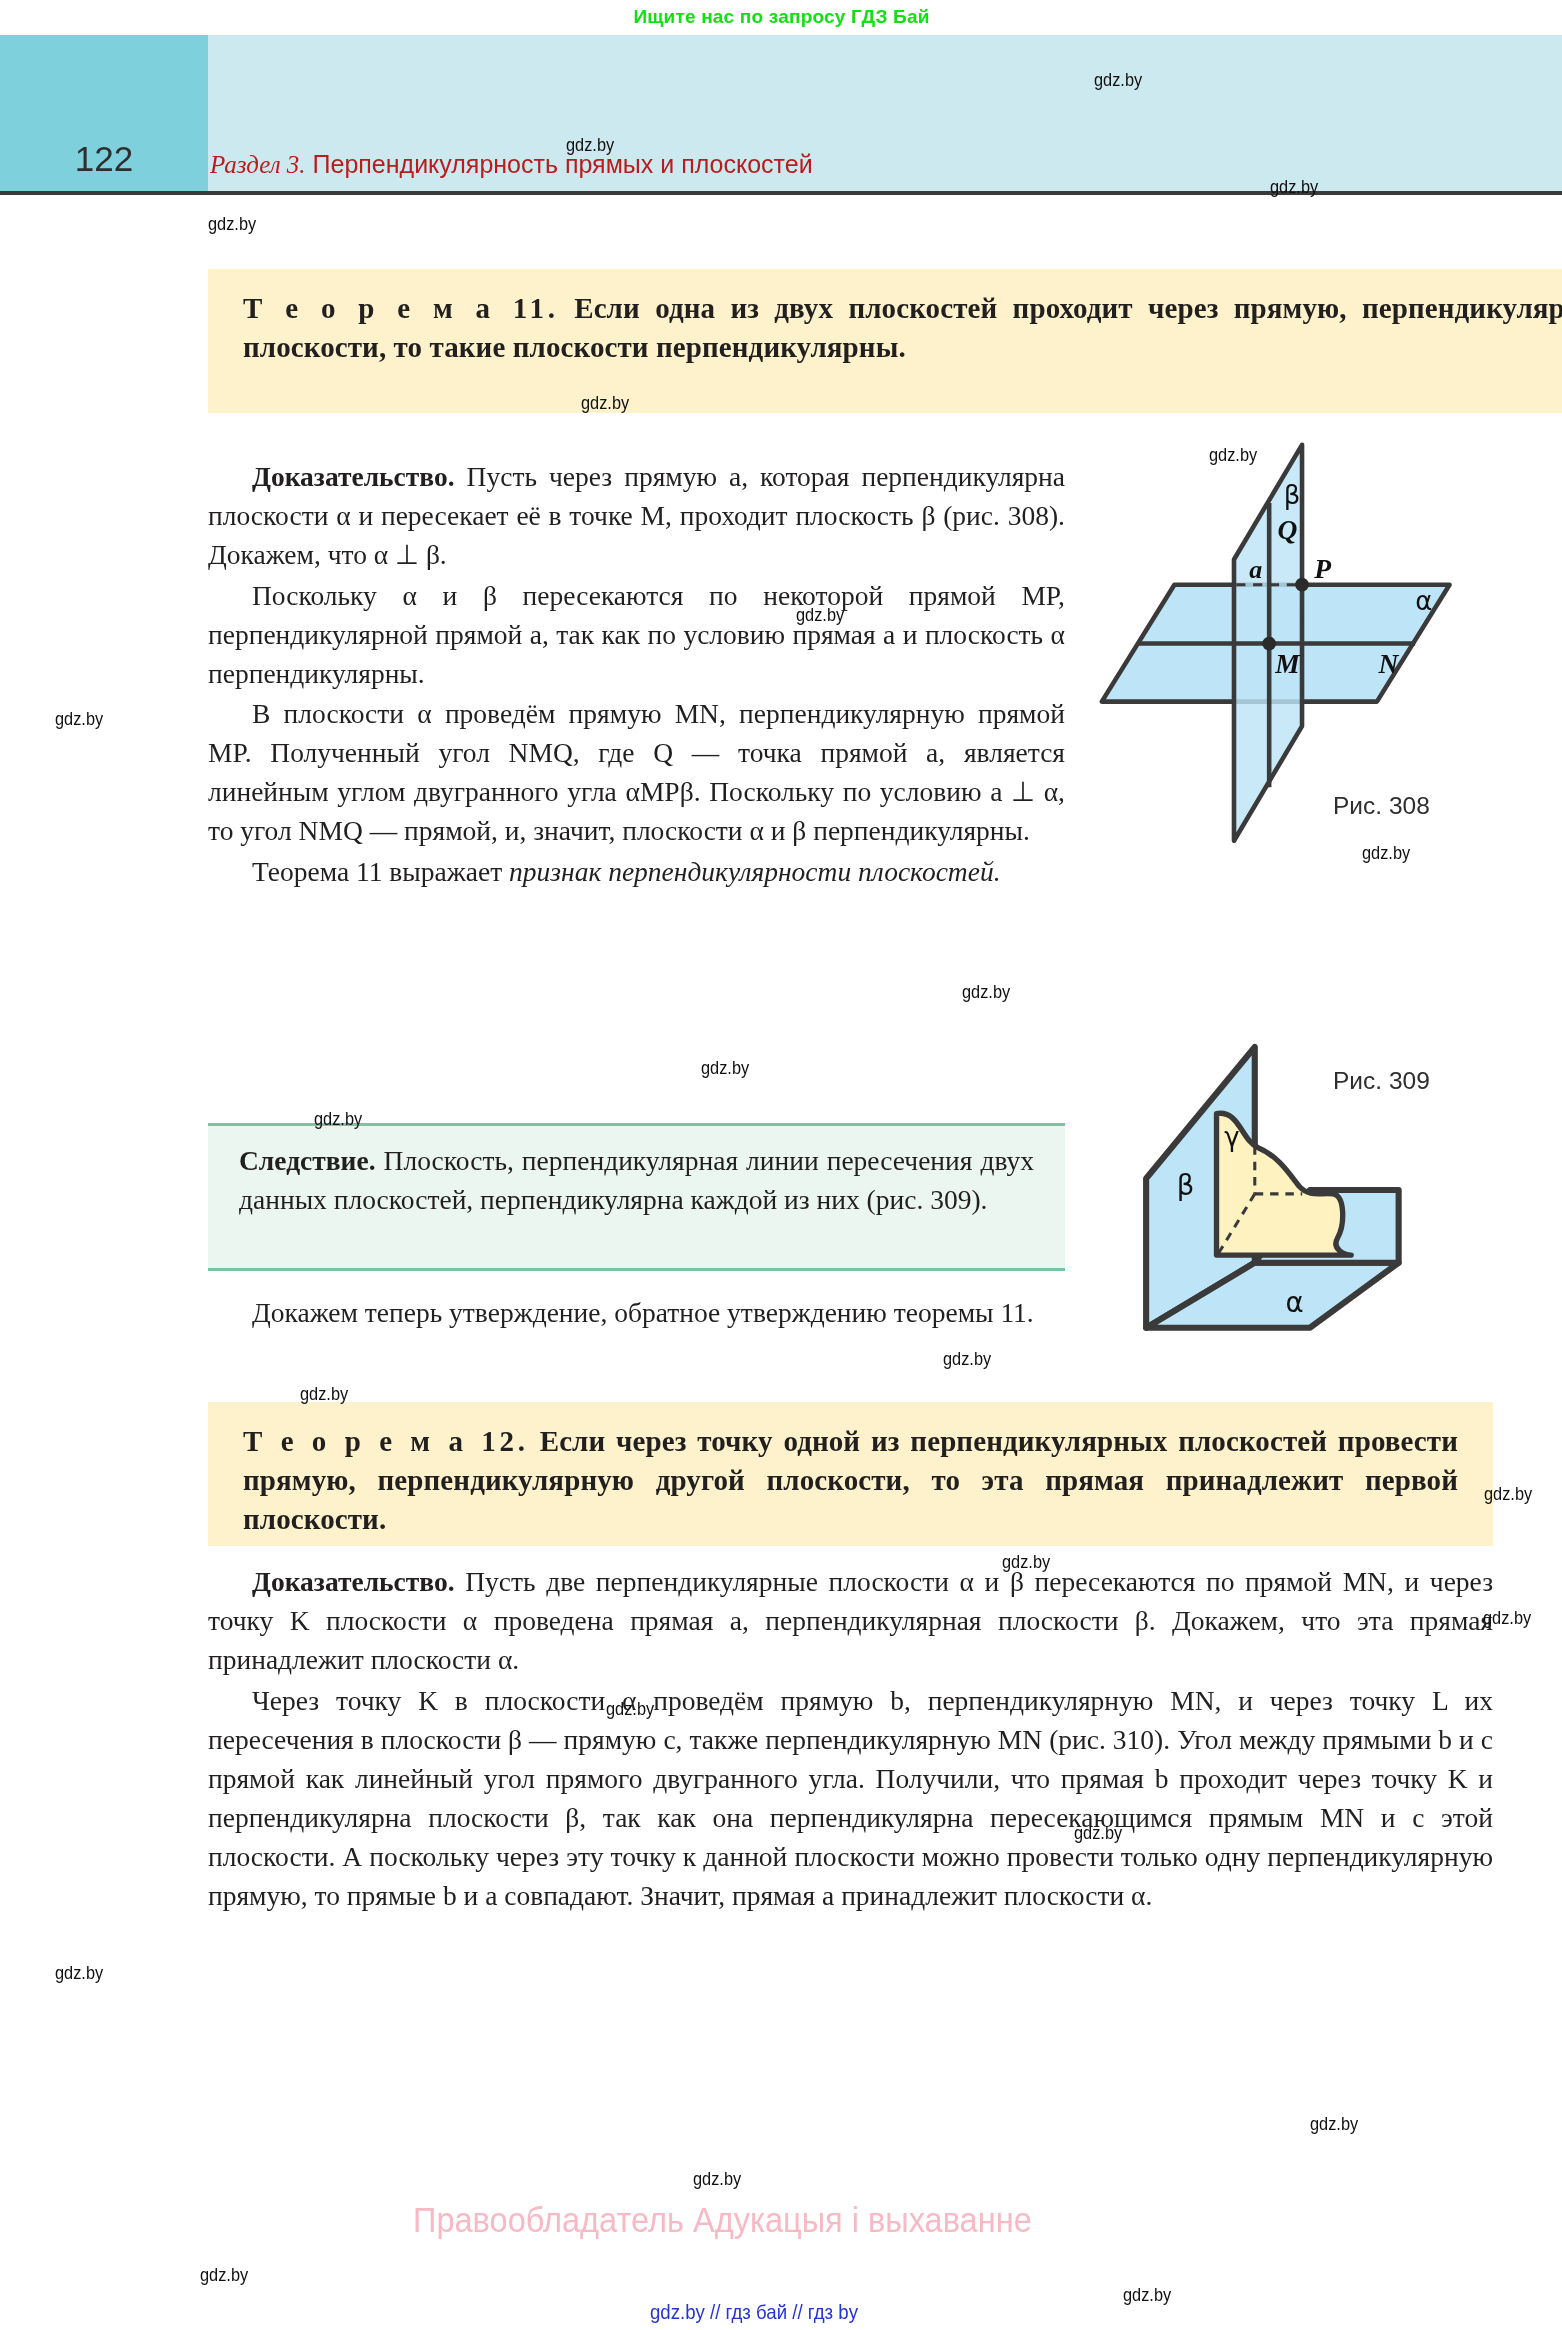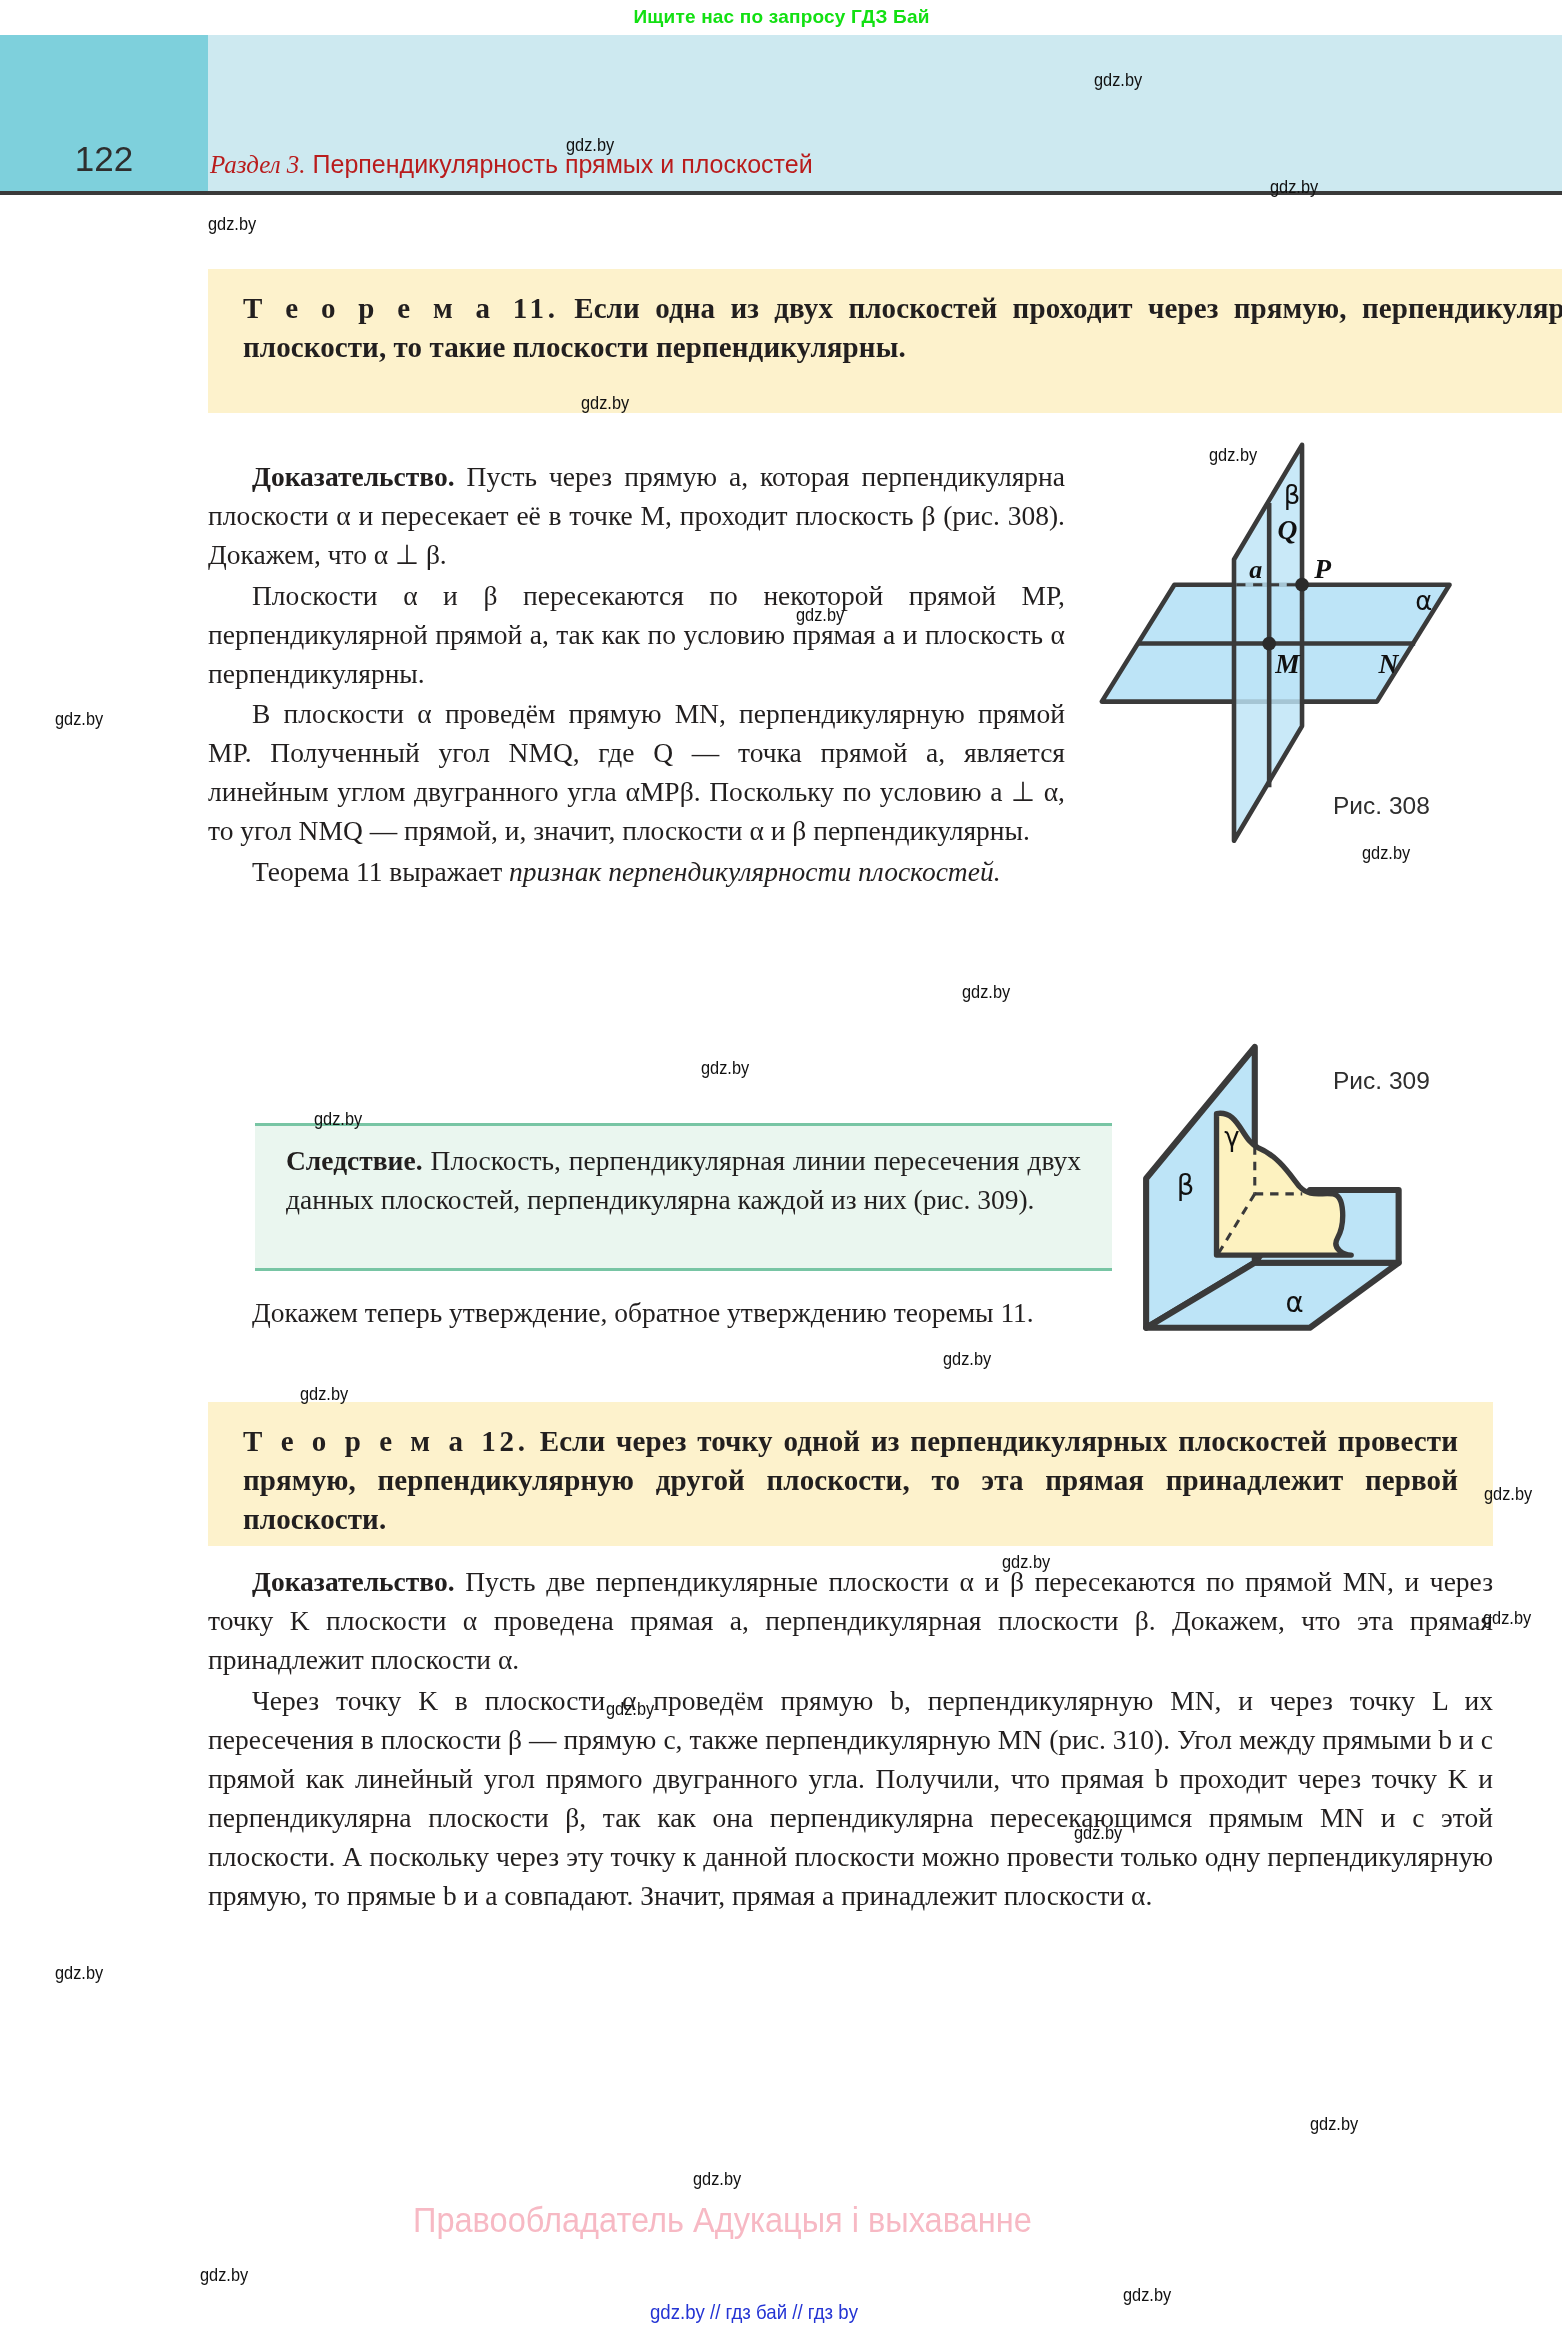--- a/index.html
+++ b/index.html
@@ -134,26 +134,26 @@
   </div>
 </div>
 <div class="runhead-rule"></div>
 
 <div class="thm-box" style="left:208px;top:269px;width:1550px;height:144px;">
   <p><b class="thm-lead">Т е о р е м а  11.</b><b> Если одна из двух плоскостей проходит через прямую, перпендикулярную другой плоскости, то такие плоскости перпендикулярны.</b></p>
 </div>
 
 <div class="col-narrow" style="top:457px;">
   <p><b class="bd">Доказательство.</b><span> Пусть через прямую a, которая перпендикулярна плоскости α и пересекает её в точке M, проходит плоскость β (рис. 308). Докажем, что α ⊥ β.</span></p>
-  <p>Плоскости α и β пересекаются по некоторой прямой MP, перпендикулярной прямой a, так как по условию прямая a и плоскость α перпендикулярны.</p>
+  <p>Поскольку α и β пересекаются по некоторой прямой MP, перпендикулярной прямой a, так как по условию прямая a и плоскость α перпендикулярны.</p>
   <p>В плоскости α проведём прямую MN, перпендикулярную прямой MP. Полученный угол NMQ, где Q — точка прямой a, является линейным углом двугранного угла αMPβ. Поскольку по условию a ⊥ α, то угол NMQ — прямой, и, значит, плоскости α и β перпендикулярны.</p>
   <p><span>Теорема 11 выражает </span><i class="m">признак перпендикулярности плоскостей.</i></p>
 </div>
 
-<div class="cor-box" style="left:208px;top:1123px;width:857px;height:148px;margin-left:47px;">
+<div class="cor-box" style="left:208px;top:1123px;width:857px;height:148px;">
   <p><b>Следствие.</b><span> Плоскость, перпендикулярная линии пересечения двух данных плоскостей, перпендикулярна каждой из них (рис. 309).</span></p>
 </div>
 
 <div class="col-narrow" style="top:1293px;">
   <p>Докажем теперь утверждение, обратное утверждению теоремы 11.</p>
 </div>
 
 <div class="thm-box" style="left:208px;top:1402px;width:1285px;height:144px;">
   <p><b class="thm-lead">Т е о р е м а  12.</b><b> Если через точку одной из перпендикулярных плоскостей провести прямую, перпендикулярную другой плоскости, то эта прямая принадлежит первой плоскости.</b></p>
 </div>

